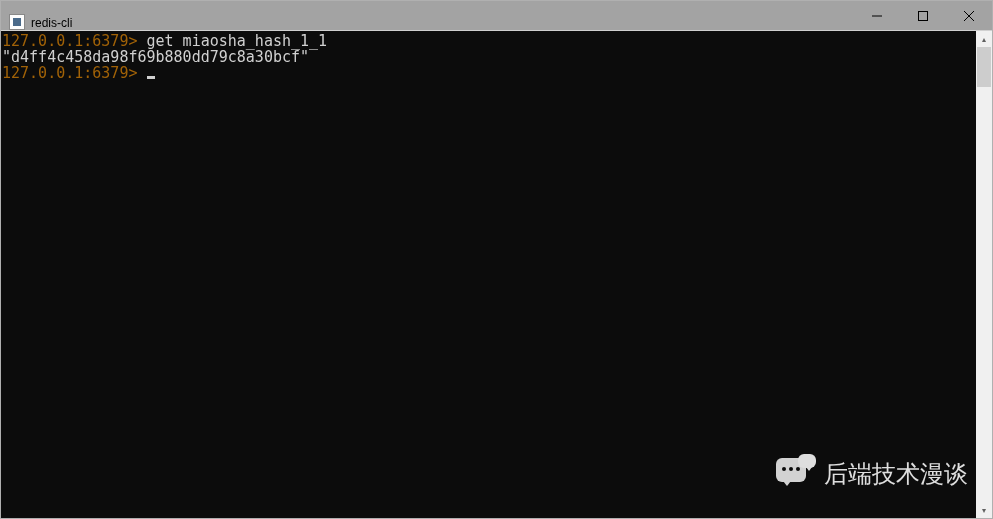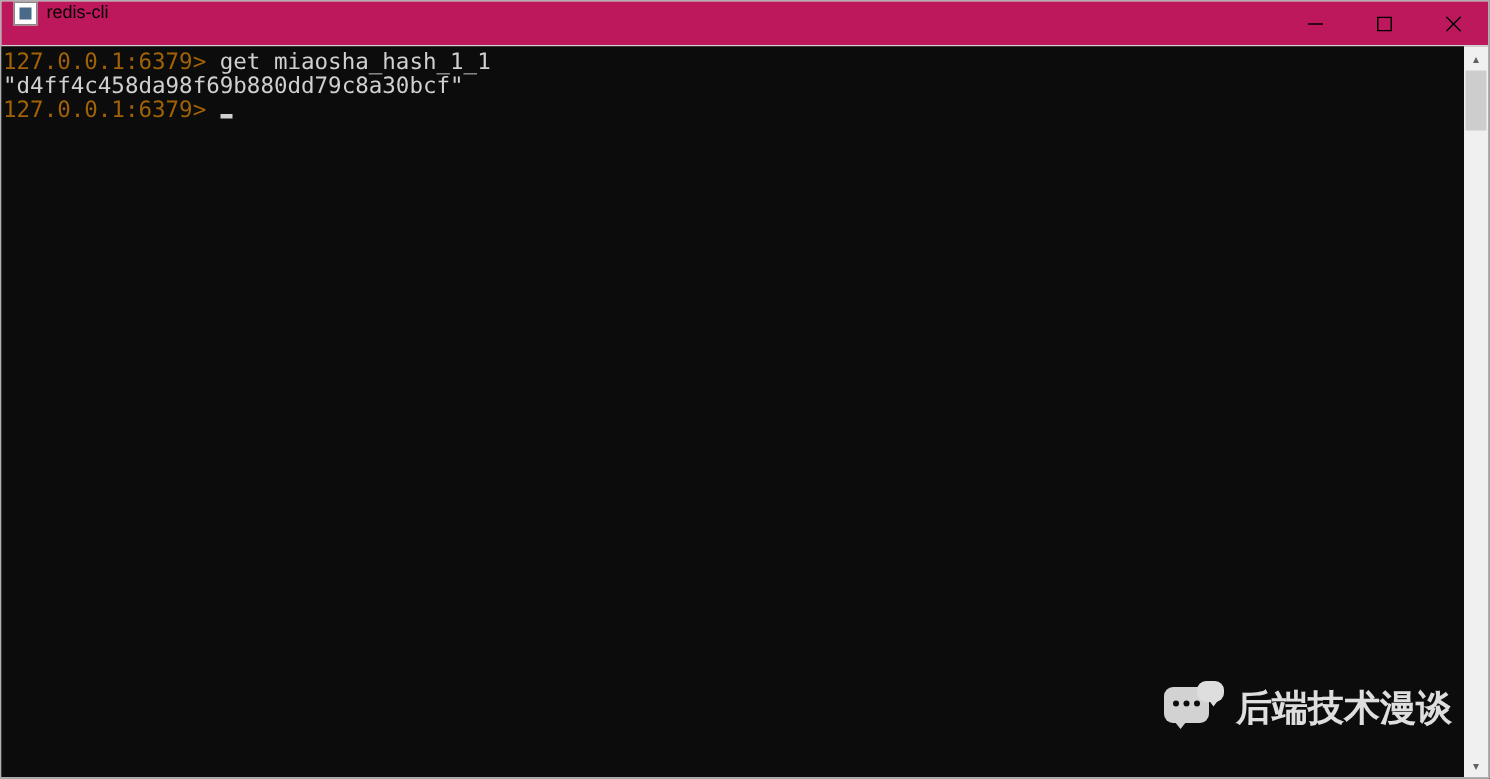--- a/index.html
+++ b/index.html
@@ -13,23 +13,23 @@
     .window {
       width: 993px;
       height: 519px;
       border: 1px solid #b0b0b0;
       background: #ffffff;
       display: flex;
       flex-direction: column;
     }
     .titlebar {
       height: 30px;
-      background: #be185d;
-      display: flex;
-      align-items: flex-start;
+      background: #a3a3a3;
+      display: flex;
+      align-items: flex-end;
       border-bottom: 1px solid #d0d0d0;
     }
     .titlebar-icon {
       width: 16px;
       height: 16px;
       margin-left: 8px;
       margin-right: 6px;
       border: 1px solid #888;
       background: #fdfdfd;
       position: relative;
@@ -105,26 +105,26 @@
       position: absolute;
       left: 1px; width: 14px;
       top: 16px; height: 40px;
       background: #cdcdcd;
     }
     .watermark {
       position: absolute;
       right: 24px;
       bottom: 28px;
       display: flex;
-      align-items: center;
+      align-items: flex-end;
       color: #f5f5f5;
       opacity: 0.9;
       font-family: "Microsoft YaHei", sans-serif;
       font-size: 24px;
-      font-weight: 700;
+      font-weight: 400;
       pointer-events: none;
     }
     .watermark-icon {
       position: relative;
       width: 40px; height: 36px;
       margin-right: 8px;
     }
     .wm-bubble {
       position: absolute;
       border-radius: 6px;

